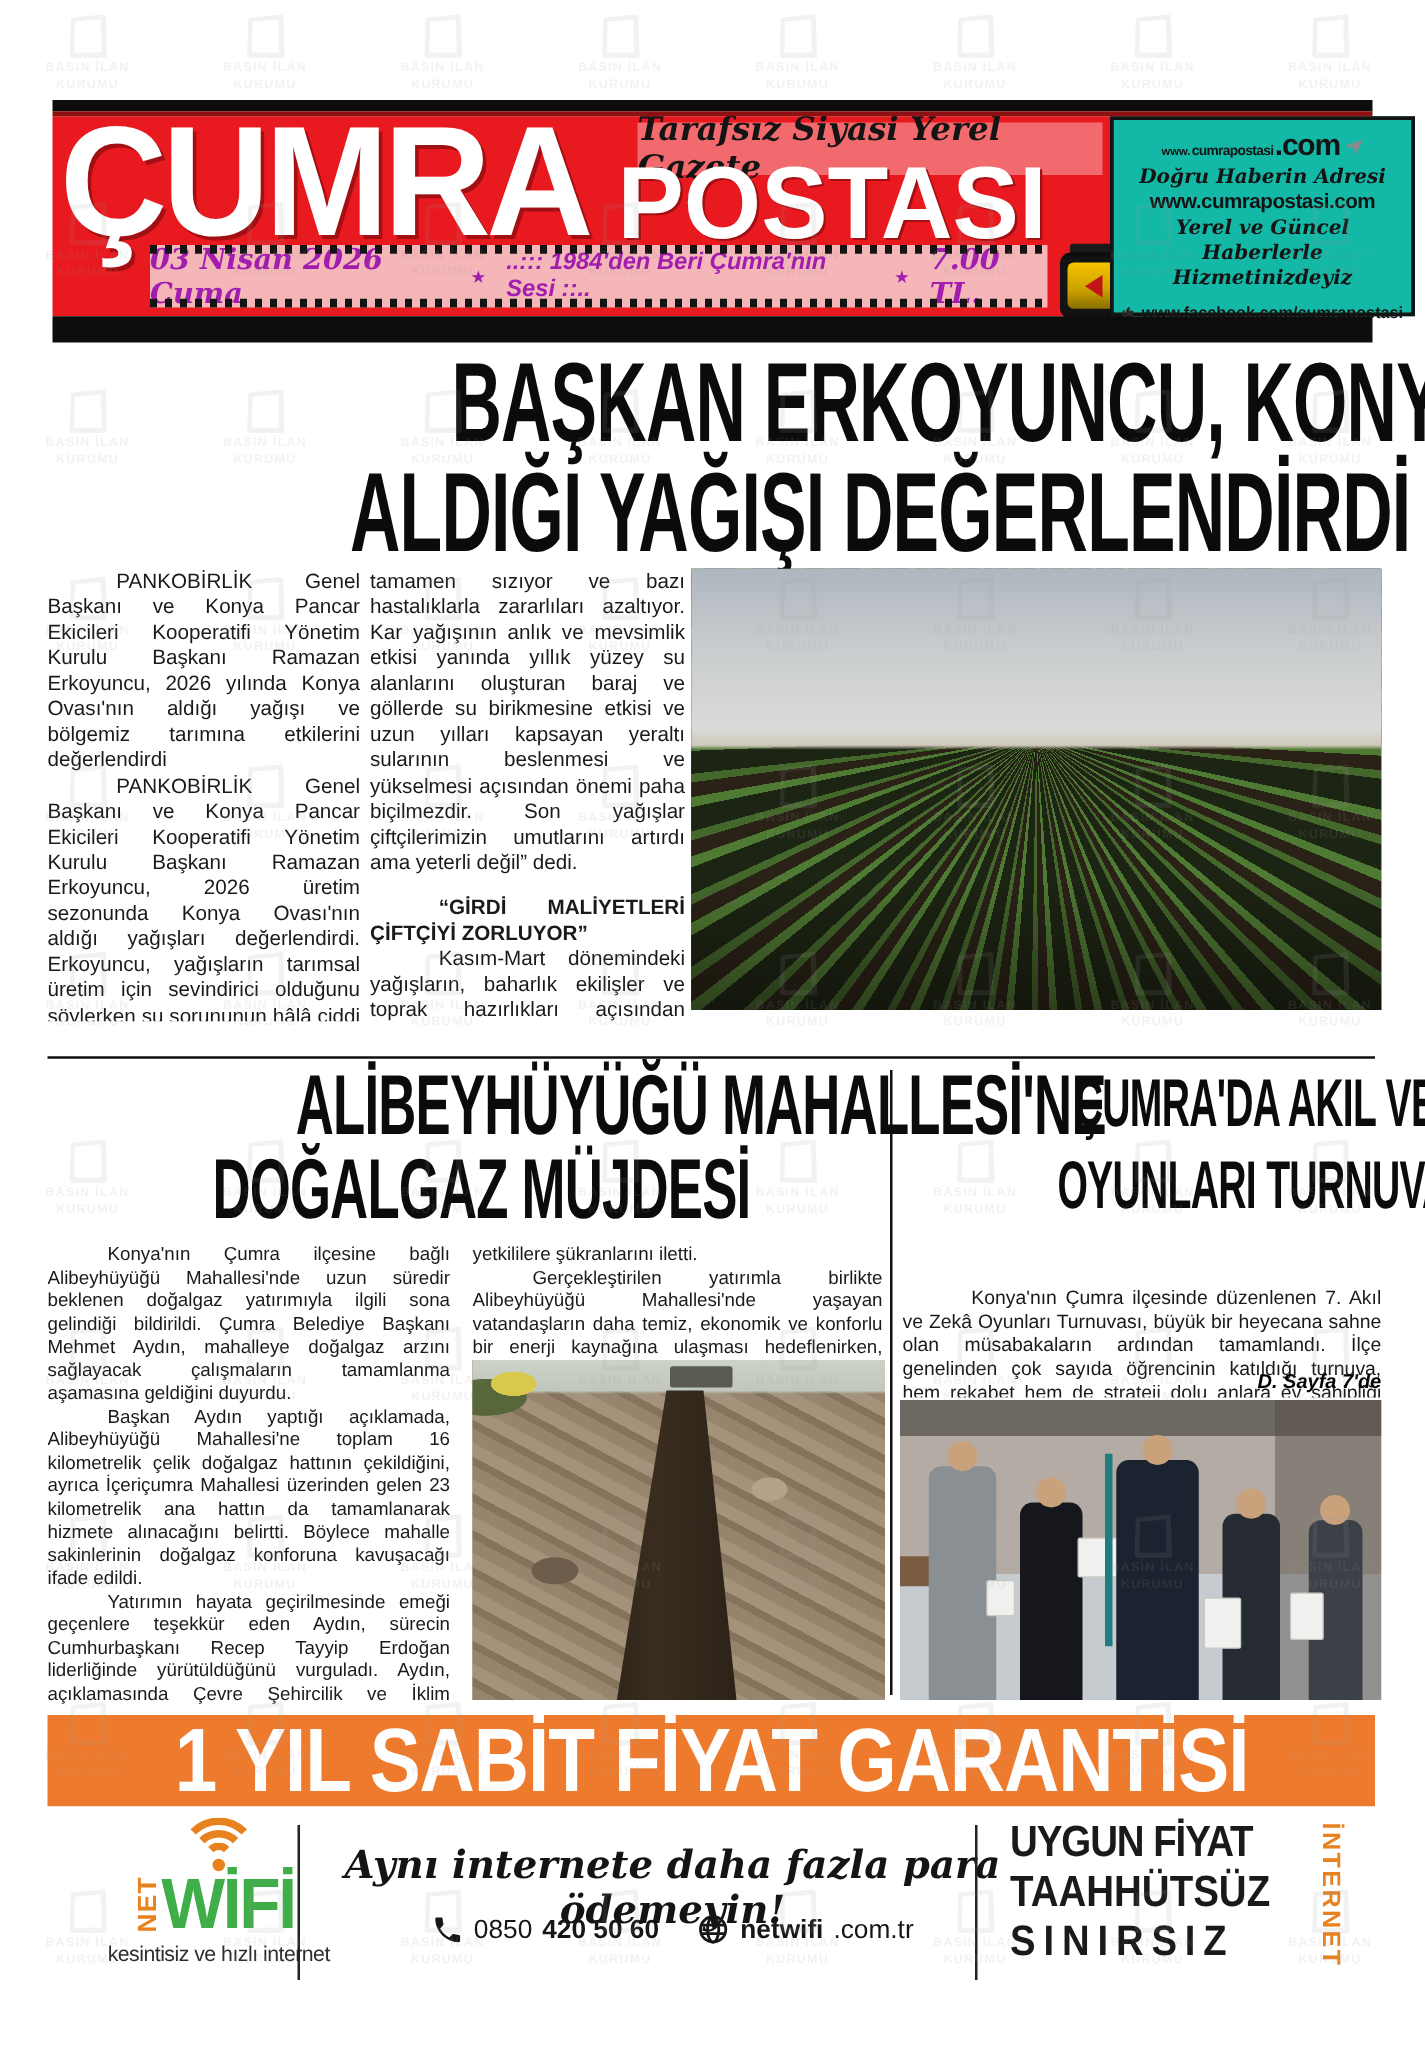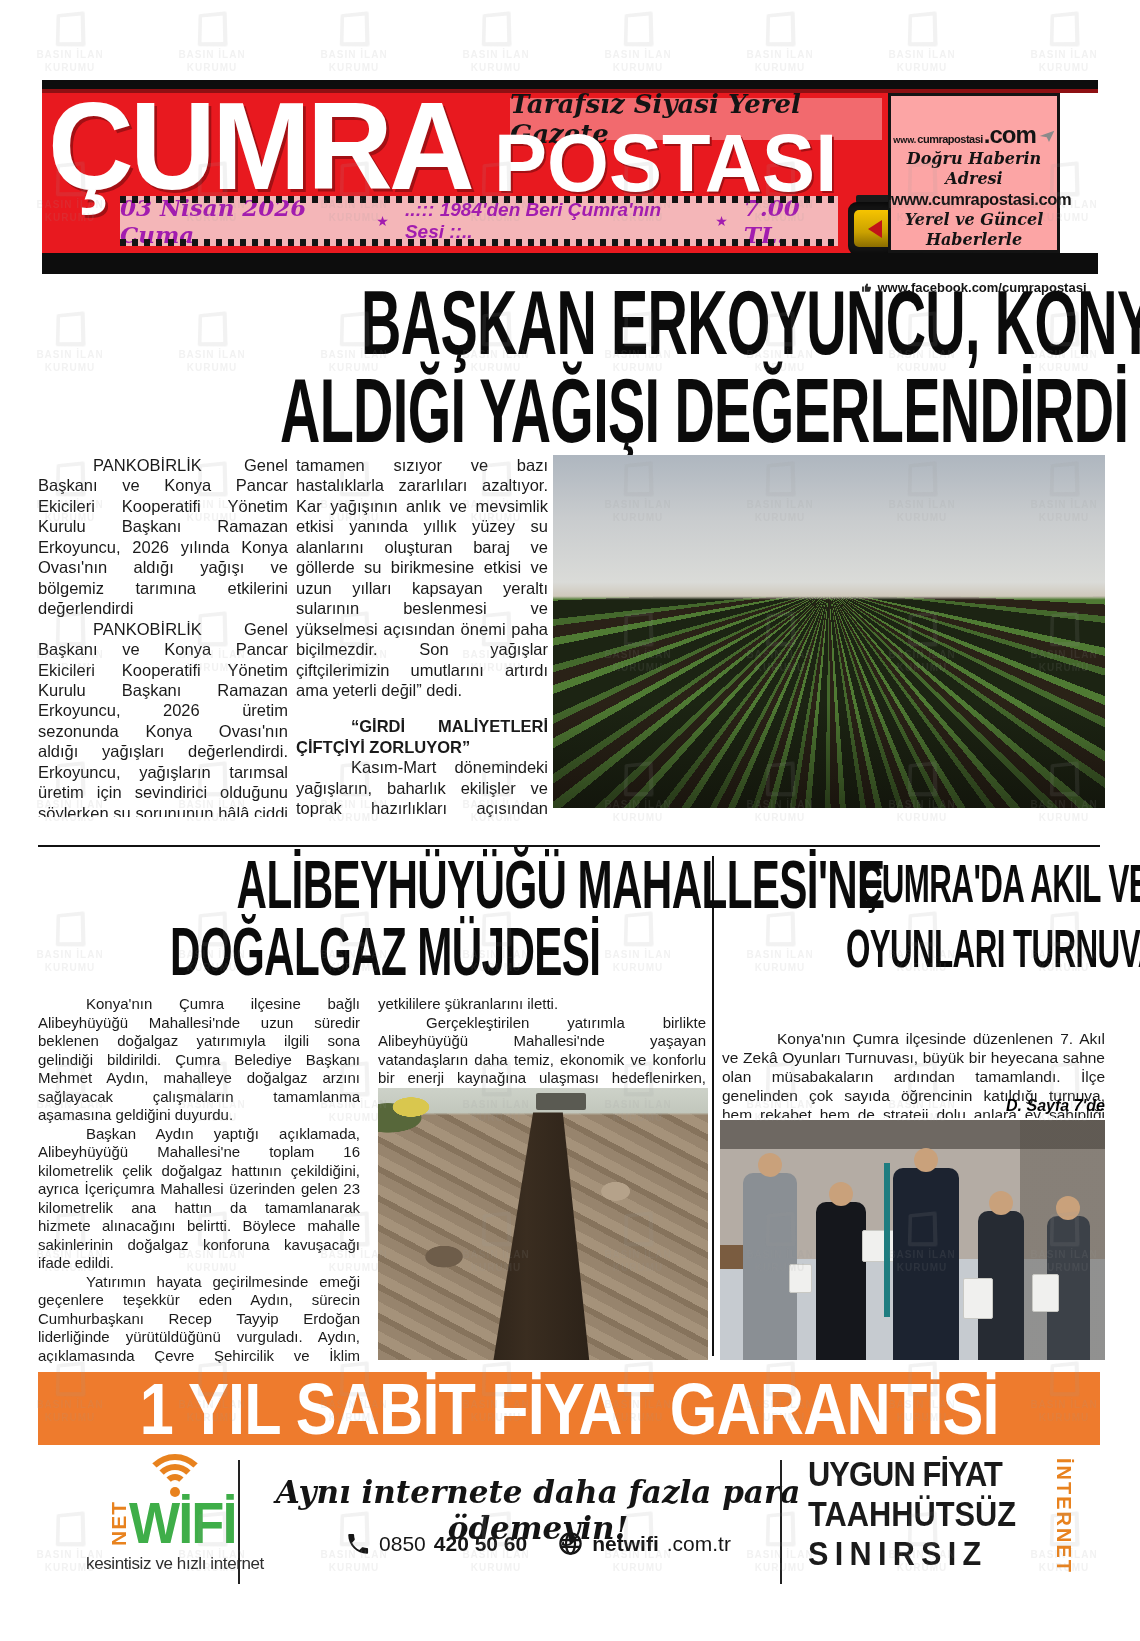--- a/index.html
+++ b/index.html
@@ -38,22 +38,22 @@
   
   .film { position:absolute; right:-14px; bottom:-2px; width:54px; height:60px; z-index:6; }
   .film-top { position:absolute; top:0; left:8px; width:38px; height:8px; background:#1a1a1a; border-radius:2px; }
   .film-body { position:absolute; top:7px; left:0; width:54px; height:53px; border-radius:9px; background:#141414;
                box-shadow:inset -6px 0 8px #000; overflow:hidden; }
   .film-band { position:absolute; top:8px; left:6px; width:42px; height:37px; border-radius:5px;
                background:linear-gradient(180deg,#f6c400,#caa100 60%,#8a6d00); display:flex; align-items:center; justify-content:center; }
   .film-arrow { width:0; height:0; border-top:9px solid transparent; border-bottom:9px solid transparent; border-right:14px solid #c11318; }
 
   
-  .infobox { position:absolute; left:888px; top:93px; width:172px; height:160px; background:#fca5a5;
-             border:3px solid #141414; z-index:4; text-align:center; padding-top:25px; color:#141414; }
+  .infobox { position:absolute; left:888px; top:93px; width:244px; height:160px; background:#14b8a6;
+             border:3px solid #141414; z-index:4; text-align:center; padding-top:7px; color:#141414; }
   .ib-logo { display:flex; align-items:baseline; justify-content:center; gap:1px; }
   .ib-www { font-size:9px; font-weight:bold; }
   .ib-name { font-size:11px; font-weight:bold; letter-spacing:-.5px; }
   .ib-tld { font-size:24px; font-weight:bold; letter-spacing:-1px; }
   .ib-send { margin-left:2px; }
   .ib-serif { font-family:"DejaVu Serif", serif; font-style:italic; font-weight:bold; font-size:16px; line-height:1.25; }
   .ib-url { font-weight:bold; font-size:16.5px; letter-spacing:-.4px; line-height:1.25; }
   .ib-fb { margin-top:10px; display:flex; align-items:center; justify-content:center; gap:3px;
            font-size:13px; font-weight:bold; }
   .bar-black-bottom { position:absolute; left:42px; top:253px; width:1056px; height:21px; background:#0d0d0d; z-index:5; }

